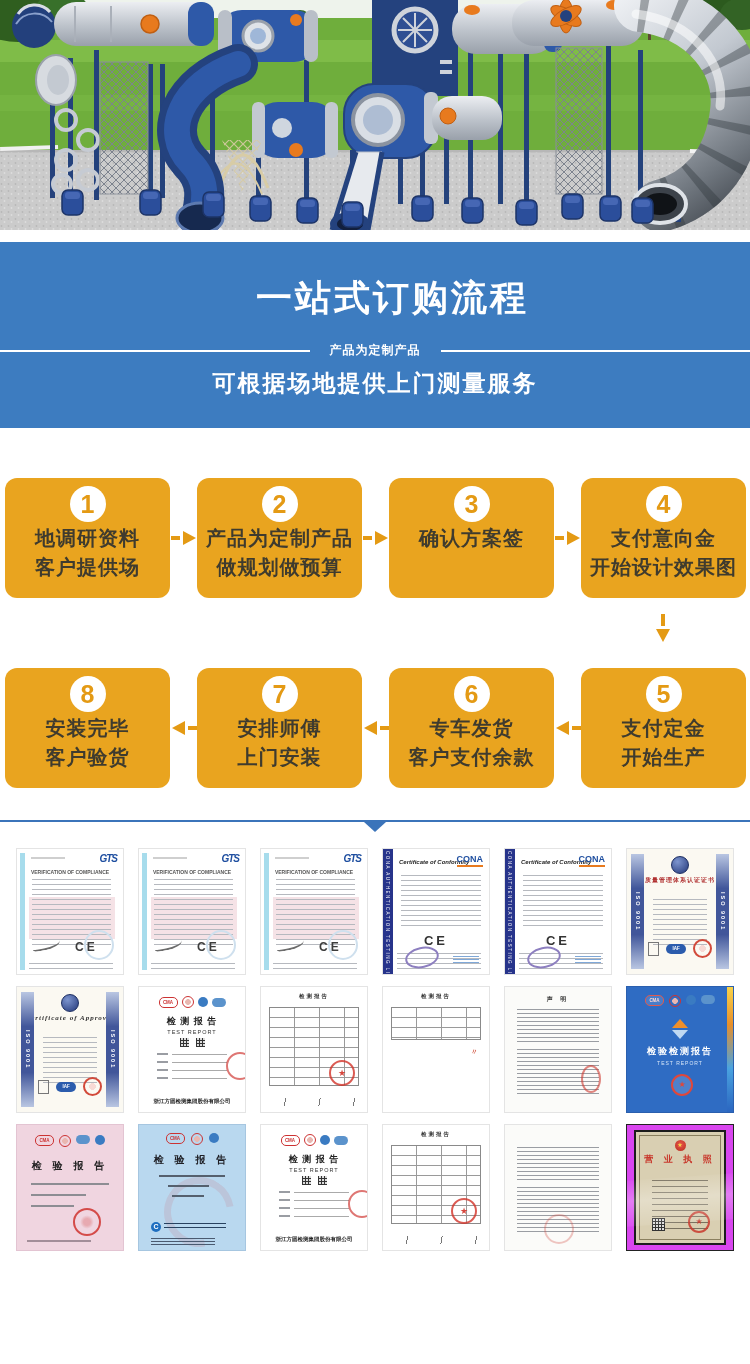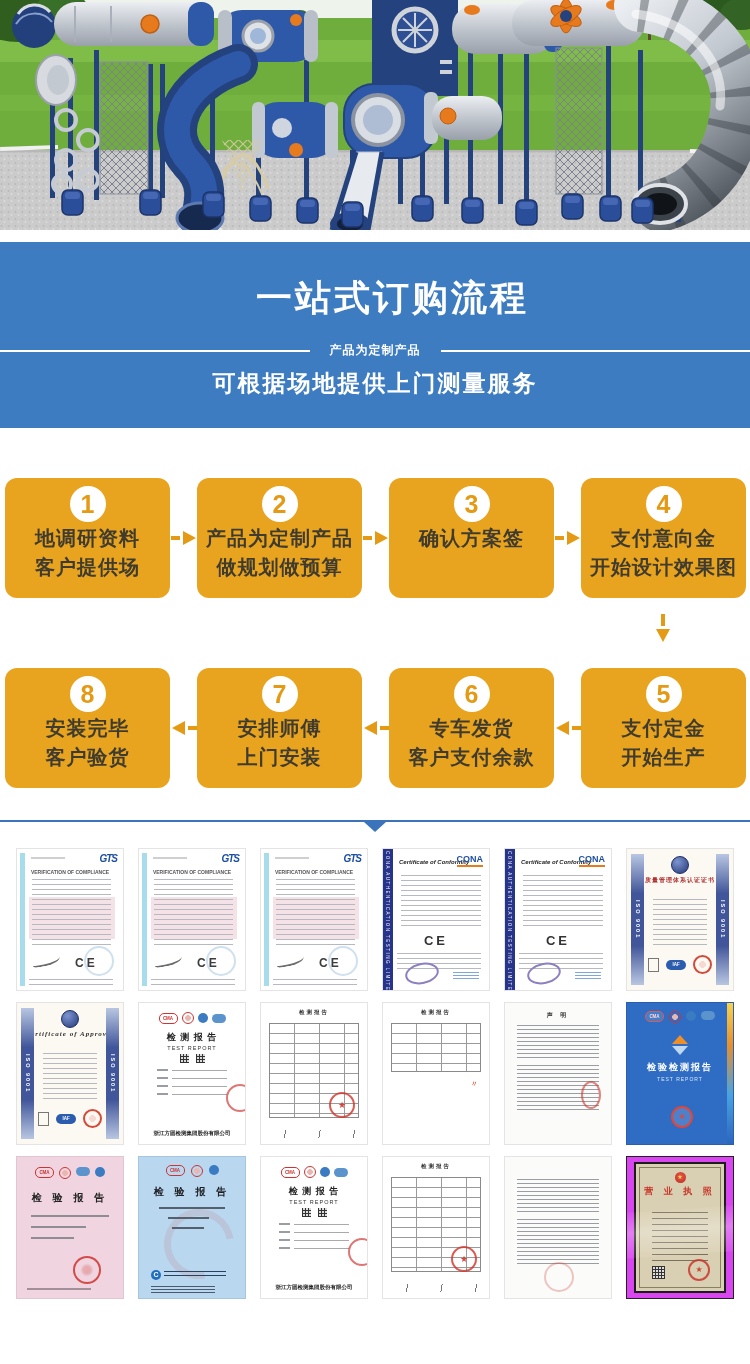--- a/index.html
+++ b/index.html
@@ -30,21 +30,21 @@
 
   
   .certs-head{margin-top:32px;text-align:center;color:#3B74BA;}
   .certs-title{font-size:31px;font-weight:bold;letter-spacing:4px;}
   .certs-title .dia{font-size:20px;vertical-align:3px;padding:0 6px;}
   .divider{position:relative;margin-top:12px;height:12px;}
   .divider .line{position:absolute;left:0;right:0;top:0;height:2px;background:#3B74BA;}
   .divider .tri{position:absolute;left:50%;top:2px;margin-left:-11px;width:0;height:0;border-left:11px solid transparent;border-right:11px solid transparent;border-top:10px solid #3B74BA;}
 
   .cert-grid{margin:16px 16px 0;display:grid;grid-template-columns:repeat(6,1fr);gap:11px 14px;}
-  .cert{position:relative;height:143px;background:#fff;border:1px solid #e4e4e4;overflow:hidden;box-sizing:border-box;}
+  .cert{position:relative;height:127px;background:#fff;border:1px solid #e4e4e4;overflow:hidden;box-sizing:border-box;}
   .lines{background:repeating-linear-gradient(to bottom,#b6b9bf 0 1px,transparent 1px 5px);}
   .lines-dark{background:repeating-linear-gradient(to bottom,#9a9da3 0 1px,transparent 1px 4px);}
 
   
   .c-gts .strip{position:absolute;left:3px;top:4px;bottom:4px;width:5px;background:#a7dcec;}
   .c-gts .logo{position:absolute;top:4px;right:6px;font-size:10px;font-weight:bold;font-style:italic;color:#1f4fa0;letter-spacing:-1px;}
   .c-gts .no{position:absolute;top:8px;left:14px;width:34px;height:2px;background:#cfcfcf;}
   .c-gts .title{position:absolute;top:20px;left:0;right:0;text-align:center;font-size:5px;font-weight:bold;color:#555;}
   .c-gts .pink{position:absolute;left:12px;right:8px;top:48px;height:42px;background:#f5e2e6;}
   .c-gts .body{position:absolute;left:15px;right:12px;top:30px;height:70px;}

